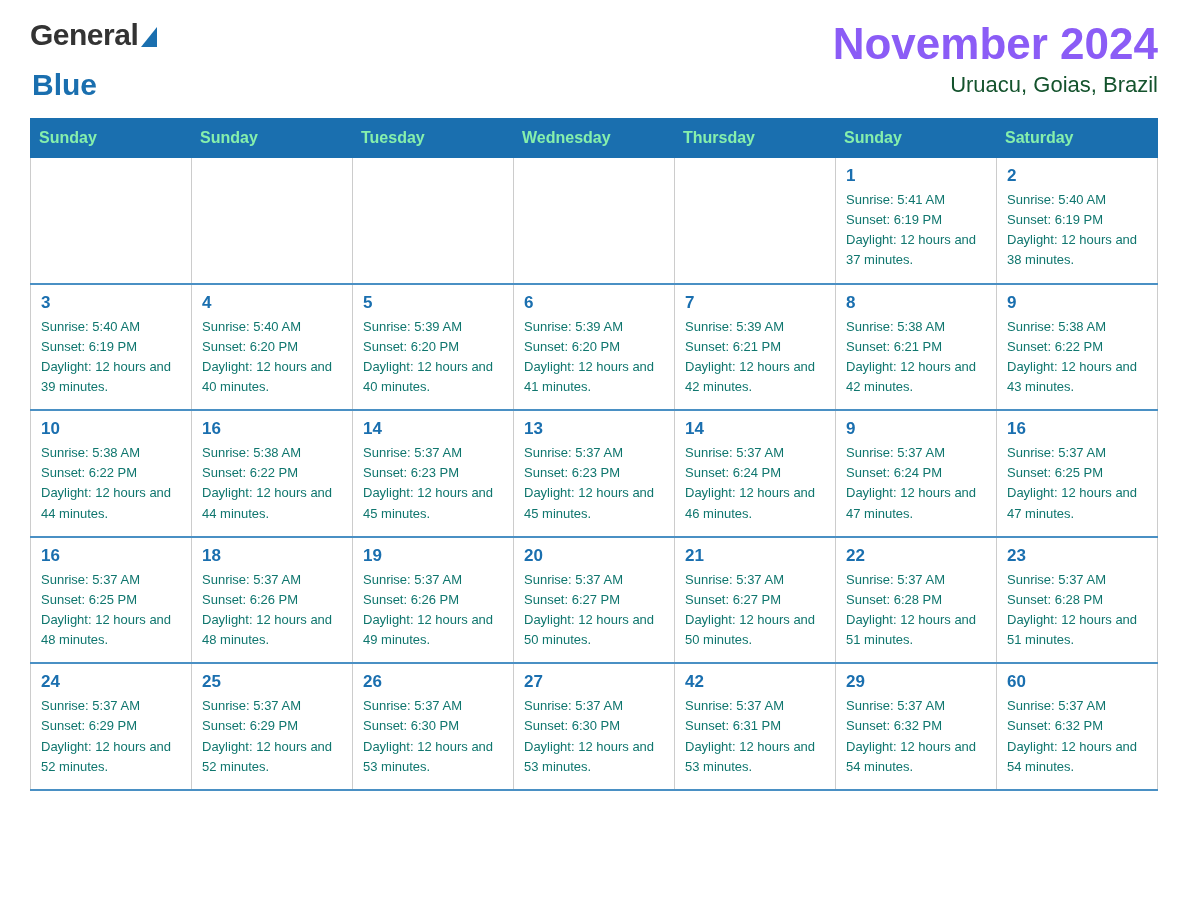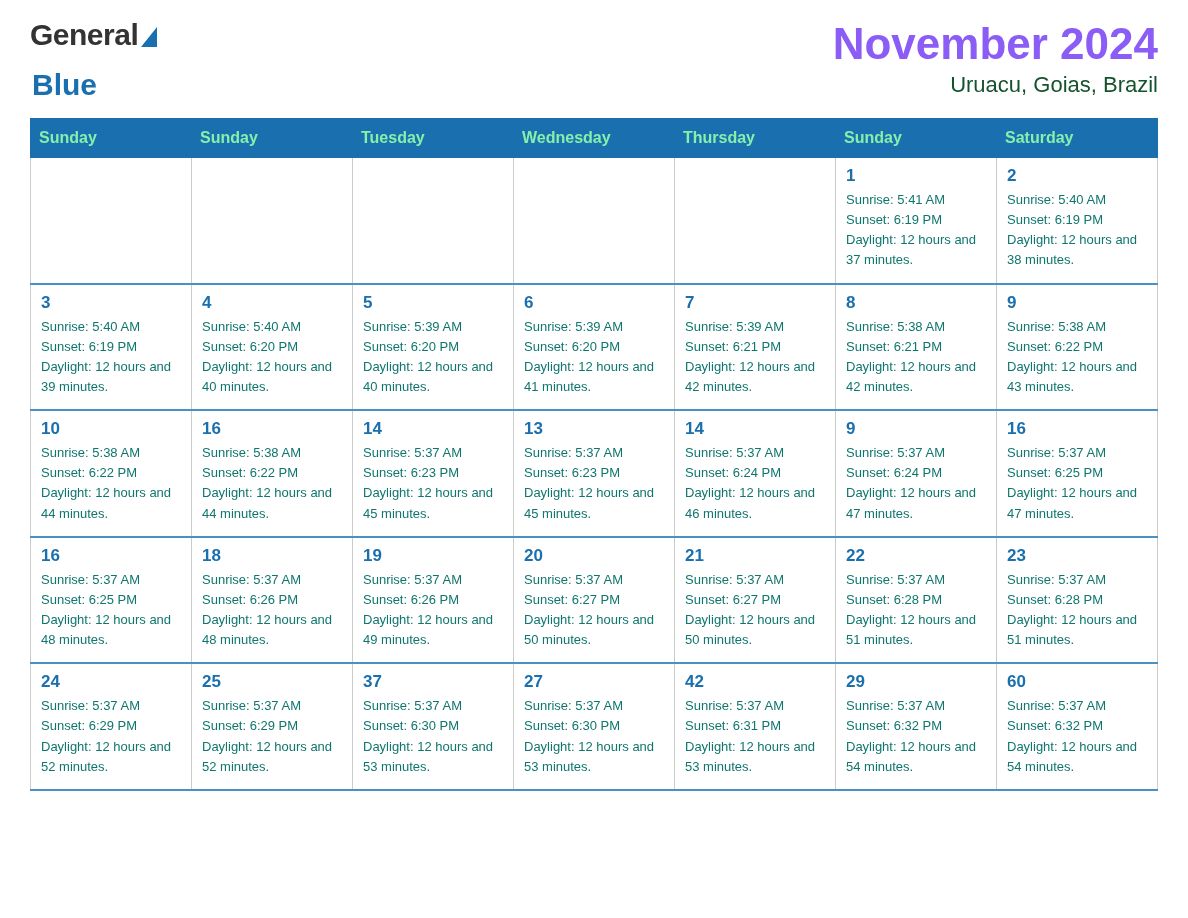--- a/index.html
+++ b/index.html
@@ -284,21 +284,21 @@
 Sunset: 6:29 PM
 Daylight: 12 hours and 52 minutes.</div>
         </td>
         <td>
           <span class="day-number">25</span>
           <div class="day-info">Sunrise: 5:37 AM
 Sunset: 6:29 PM
 Daylight: 12 hours and 52 minutes.</div>
         </td>
         <td>
-          <span class="day-number">37</span>
+          <span class="day-number">26</span>
           <div class="day-info">Sunrise: 5:37 AM
 Sunset: 6:30 PM
 Daylight: 12 hours and 53 minutes.</div>
         </td>
         <td>
           <span class="day-number">27</span>
           <div class="day-info">Sunrise: 5:37 AM
 Sunset: 6:30 PM
 Daylight: 12 hours and 53 minutes.</div>
         </td>

